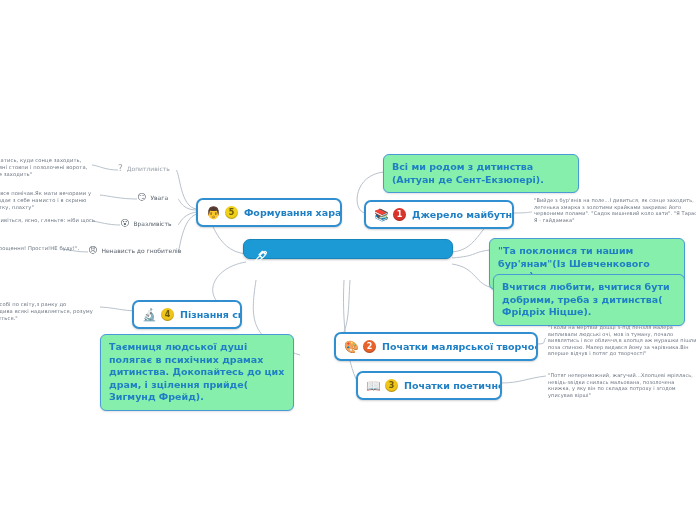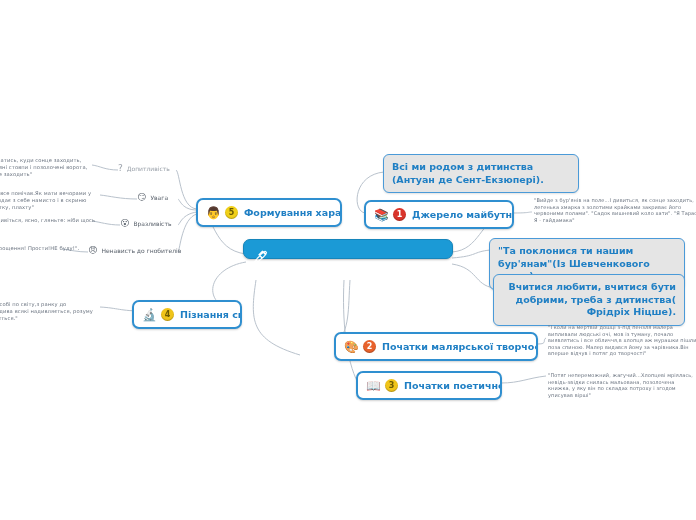--- a/index.html
+++ b/index.html
@@ -49,21 +49,21 @@
     display:inline-flex;align-items:center;justify-content:center;
     width:13px;height:13px;border-radius:50%;
     font-size:8px;font-weight:bold;color:#ffffff;
     box-shadow:inset 0 -1px 1px rgba(0,0,0,.25);
     flex:0 0 auto;
   }
   .topic .tlabel{margin-left:2px;}
 
   
   .quote{
-    background:#e5e5e5;
+    background:#86efac;
     border:1px solid #4a9ad8;
     border-radius:6px;
     color:#1f7fc4;
     font-weight:bold;
     font-size:9.5px;
     line-height:12.5px;
     padding:6px 8px;
     box-shadow:0 1px 2px rgba(0,0,0,.12);
   }
 
@@ -191,22 +191,23 @@
   <div class="node topic" style="left:356px;top:371px;width:146px;">
     <span class="tico">📖</span>
     <span class="badge" style="background:#f0c419;color:#6b5a00;">3</span>
     <span class="tlabel">Початки поетичної творчост</span>
   </div>
 
   <div class="node quote" style="left:383px;top:154px;width:196px;">Всі ми родом з дитинства (Антуан де Сент-Екзюпері).</div>
 
   <div class="node quote" style="left:489px;top:238px;width:196px;">"Та поклонися ти нашим бур'янам"(Із Шевченкового листа)</div>
 
-  <div class="node quote" style="left:493px;top:274px;width:192px;text-align:right;">Вчитися любити, вчитися бути добрими, треба з дитинства( Фрідріх Ніцше).</div>
-
+  <div class="node quote" style="left:493px;top:274px;width:192px;">Вчитися любити, вчитися бути добрими, треба з дитинства( Фрідріх Ніцше).</div>
+
+  <div class="node quote" style="left:100px;top:334px;width:194px;">Таємниця людської душі полягає в психічних драмах дитинства. Докопайтесь до цих драм, і зцілення прийде( Зигмунд Фрейд).</div>
 
   <div class="node note sm" style="left:534px;top:197px;width:168px;">"Вийде з бур'янів на поле...І дивиться, як сонце заходить, легенька хмарка з золотими крайками закриває його червоними полами". "Садок вишневий коло хати". "Я Тарас?  Я - гайдамака"</div>
 
   <div class="node note sm" style="left:548px;top:324px;width:150px;">"І коли на мертвій дошці з-під пензля малера випливали людські очі, мов із туману, почало виявлятись і все обличчя,в хлопця аж мурашки пішли поза спиною. Малер видався йому за чарівника.Він вперше відчув і потяг до творчості"</div>
 
   <div class="node note sm" style="left:548px;top:372px;width:150px;">"Потяг непереможний, жагучий...Хлопцеві мріялась, невідь-звідки снилась мальована, позолочена книжка, у яку він по складах потроху і згодом уписував вірші"</div>
 
 </div>
 
 </body></html>

